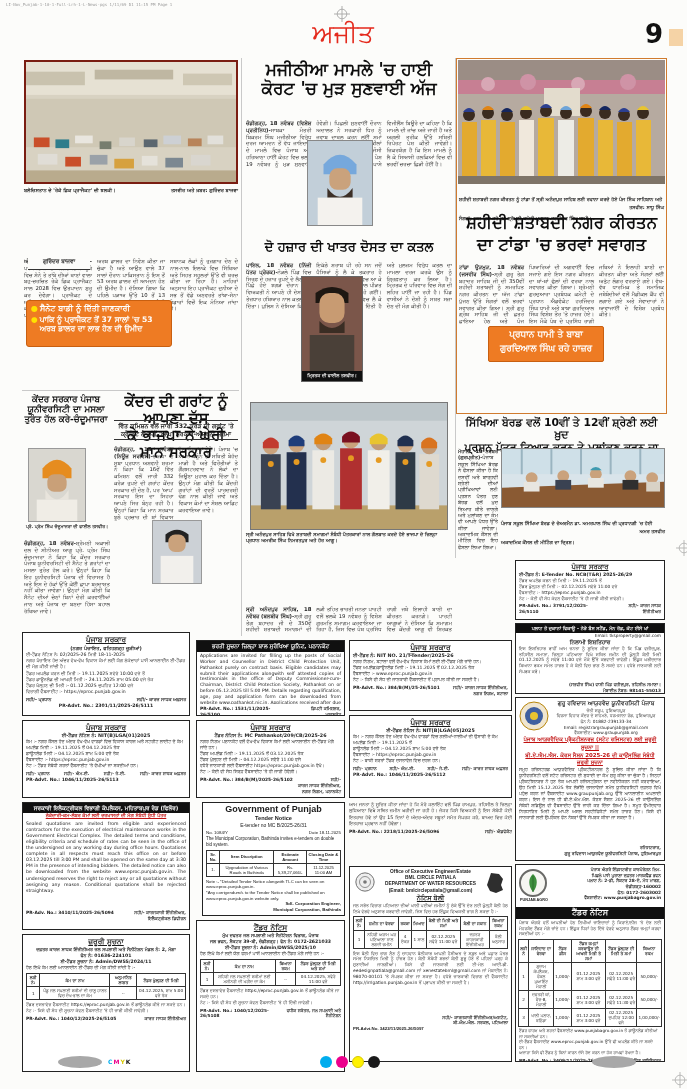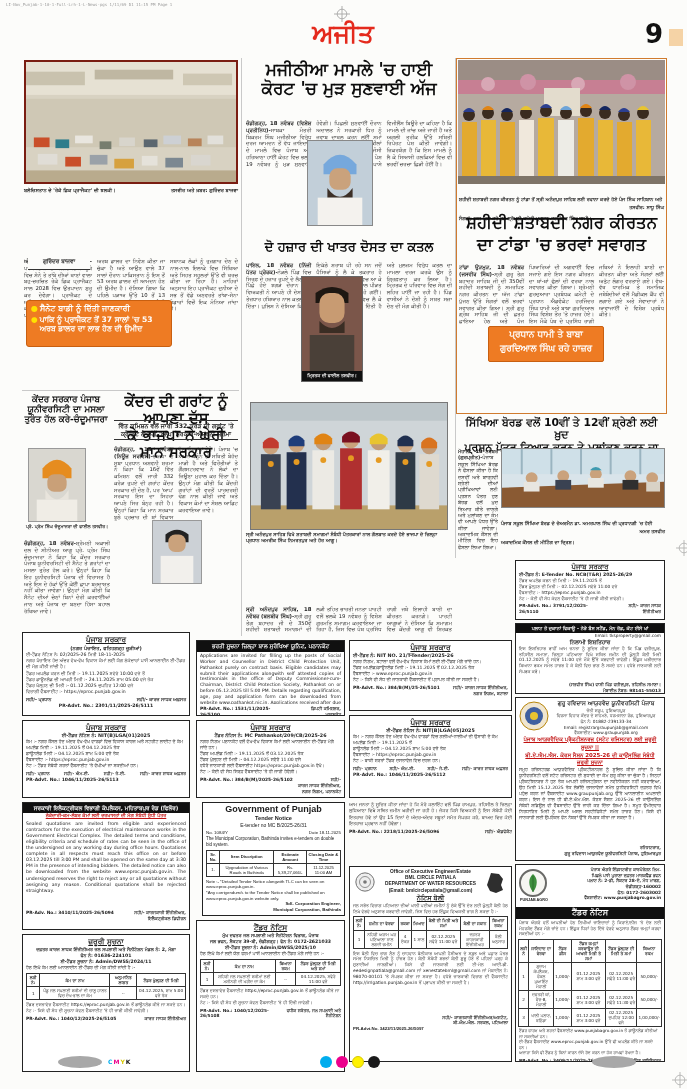--- a/index.html
+++ b/index.html
@@ -48,21 +48,21 @@
         <path d="M10 0V20M0 10H20" stroke="#888" stroke-width="1.2" fill="none"></path>
       </svg>
     </div>
   <div class="ab ph" style="left:672px;top:1072px;width:16px;height:16px;opacity:.6">
       <svg viewBox="0 0 20 20">
         <circle cx="10" cy="10" r="6" fill="none" stroke="#888" stroke-width="1.2"></circle>
         <path d="M10 0V20M0 10H20" stroke="#888" stroke-width="1.2" fill="none"></path>
       </svg>
     </div>
 
-  <div class="ab" style="left:292px;top:21px;width:102px;height:28px;text-align:center;font-size:25px;font-weight:bold;color:#e42a1d;line-height:1">ਅਜੀਤ</div>
+  <div class="ab" style="left:292px;top:21px;width:102px;height:28px;text-align:center;font-size:25px;font-weight:normal;color:#e42a1d;line-height:1">ਅਜੀਤ</div>
   <div class="ab" style="left:640px;top:19px;width:28px;height:30px;text-align:center;font-size:26px;font-weight:bold;color:#111">9</div>
   <div class="ab peach" style="left:669px;top:29px;width:14px;height:17px"></div>
 
   <div class="ab sep" style="left:241px;top:58px;width:1px;height:578px"></div>
   <div class="ab sep" style="left:455px;top:58px;width:1px;height:500px"></div>
   <div class="ab sep" style="left:22px;top:390px;width:217px;height:1px"></div>
 
   <div class="ab ph" style="left:24px;top:60px;width:214px;height:124px;border:2px solid #7a1d12">
     <svg viewBox="0 0 214 124" preserveAspectRatio="none">
       <rect width="214" height="124" fill="#d8d2c2"></rect>

